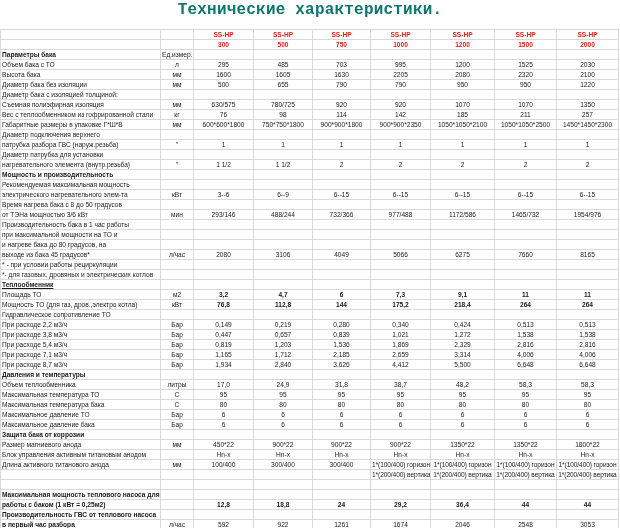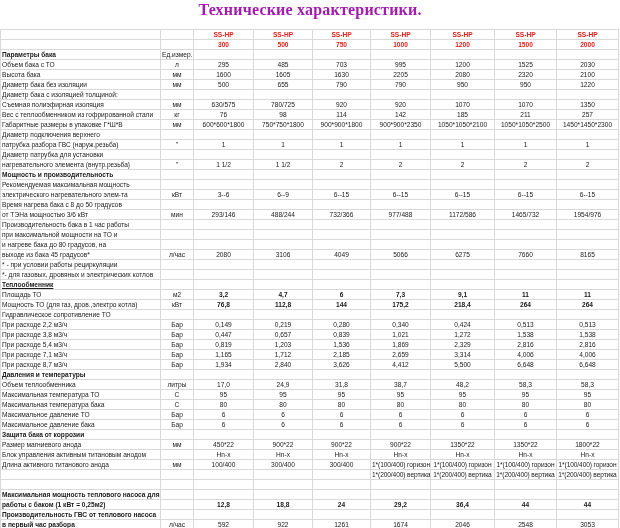--- a/index.html
+++ b/index.html
@@ -1,17 +1,17 @@
 <!DOCTYPE html>
 <html><head>
 <meta charset="utf-8">
 <style>
   html, body { margin: 0; padding: 0; background: #ffffff; }
   body { width: 620px; height: 528px; overflow: hidden; position: relative; font-family: "Liberation Sans", sans-serif; color: #1a1a1a; }
-  .title { position: absolute; left: 0; top: 0; width: 620px; height: 24px; text-align: center; font-family: Liberation Serif, serif; font-weight: bold; font-size: 16px; line-height: 20px; color: #a21caf; letter-spacing: 0.2px; }
+  .title { position: absolute; left: 0; top: 0; width: 620px; height: 24px; text-align: center; font-family: Liberation Mono, monospace; font-weight: bold; font-size: 16px; line-height: 20px; color: #0f766e; letter-spacing: 0.2px; }
   table.spec { position: absolute; left: 0; top: 29px; border-collapse: collapse; table-layout: fixed; width: 618px; }
   table.spec td { height: 9px; padding: 0 1px; font-size: 6.6px; line-height: 9px; border: 1px solid #d9d9d9; white-space: nowrap; overflow: hidden; }
   col.c-label { width: 160px; }
   col.c-unit { width: 33px; }
   col.c-d1 { width: 60px; }
   col.c-d2 { width: 59px; }
   col.c-d3 { width: 58px; }
   col.c-d4 { width: 60px; }
   col.c-d5 { width: 64px; }
   col.c-d6 { width: 62px; }

